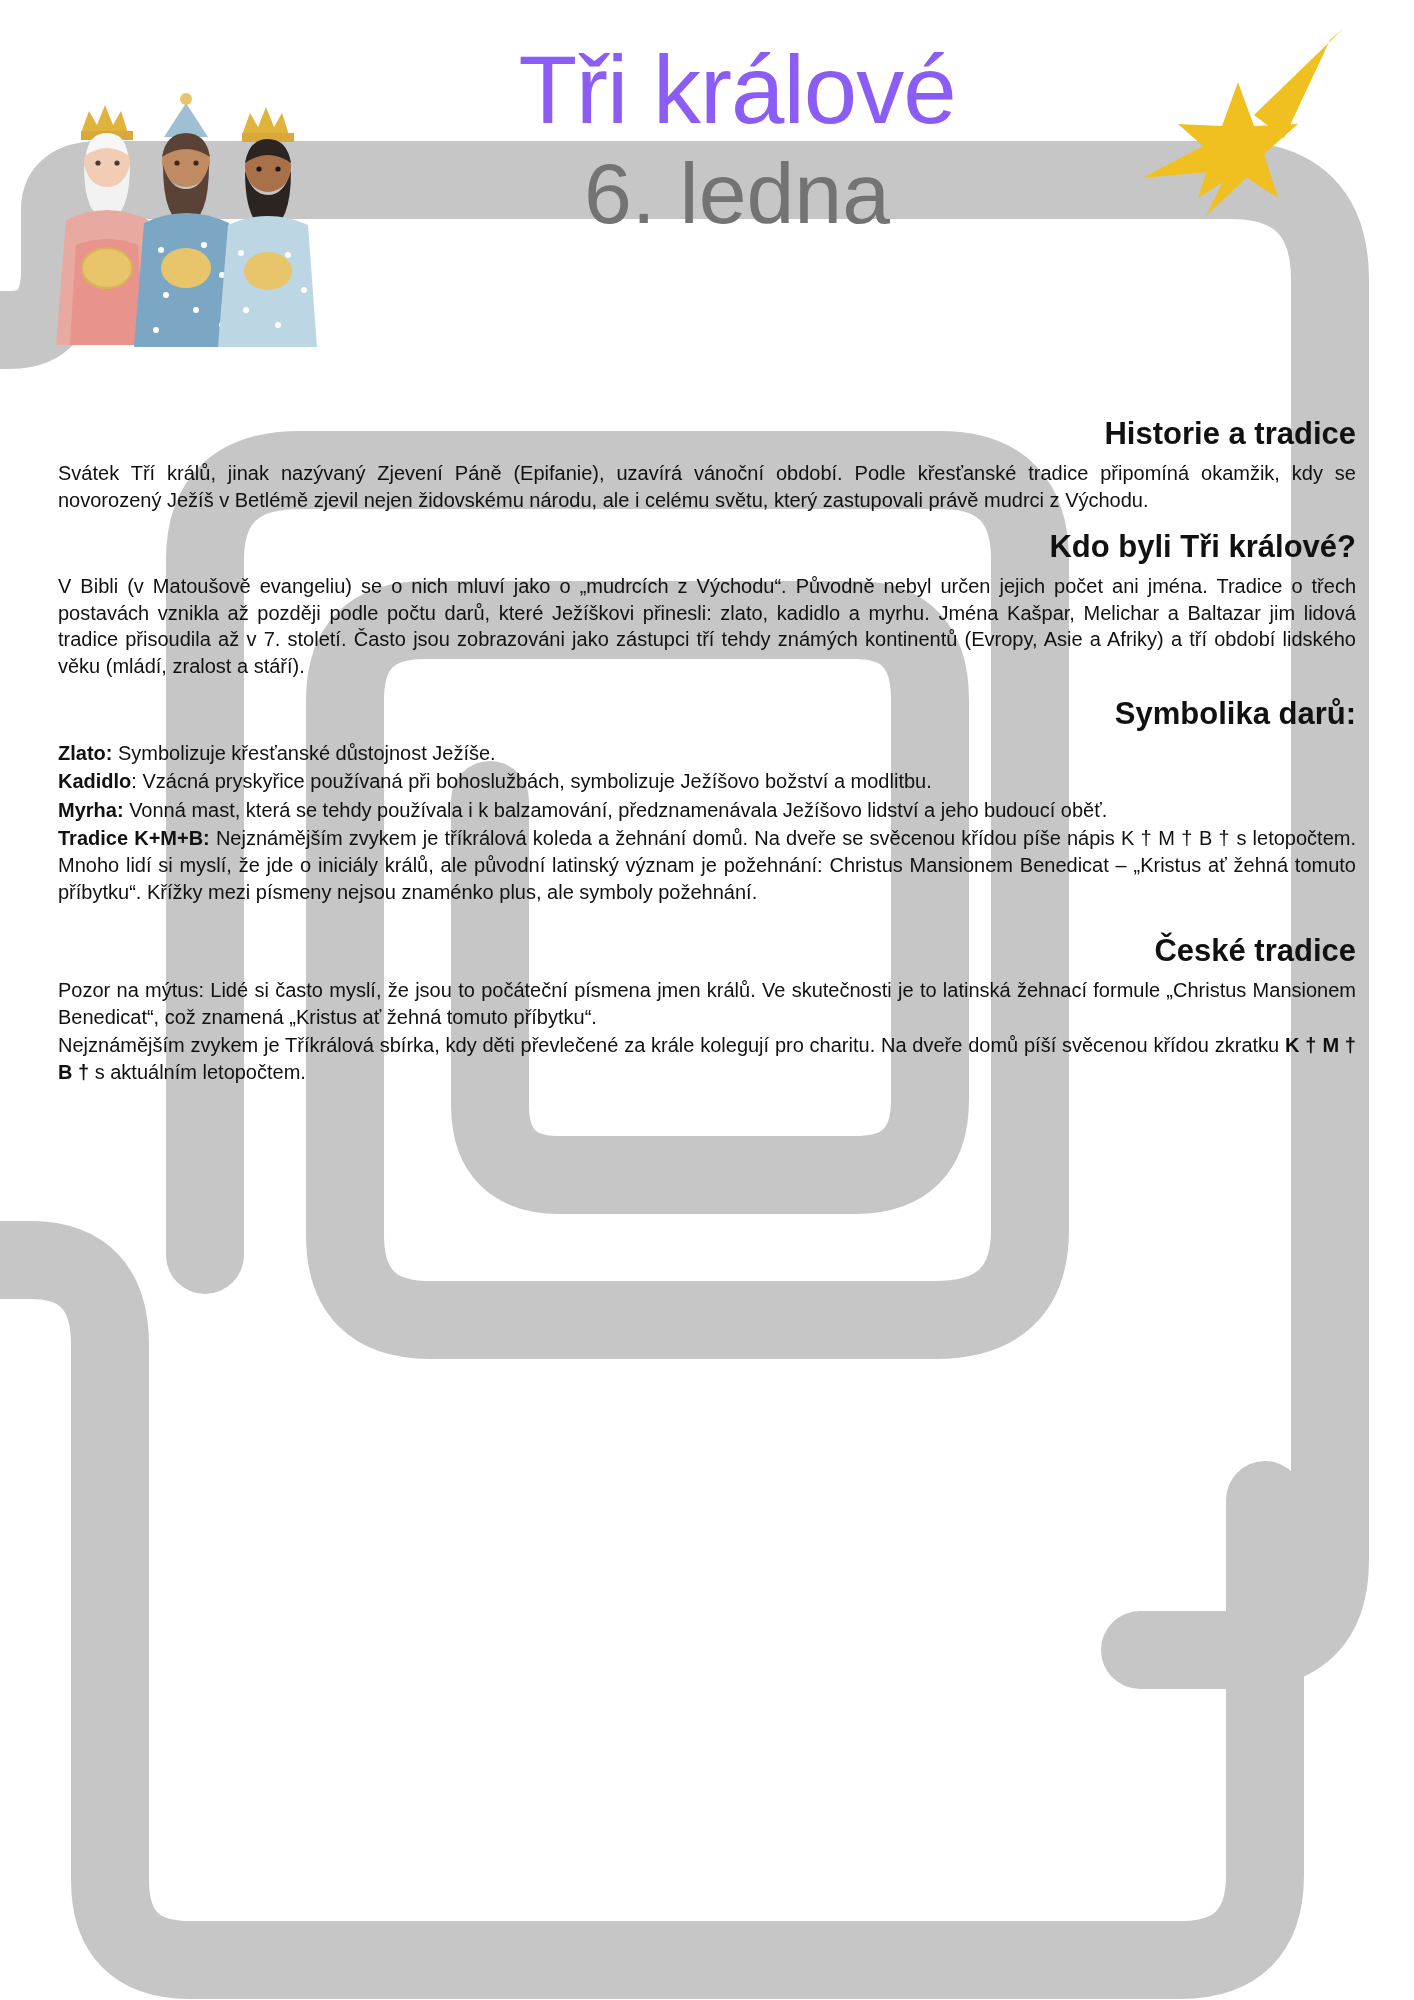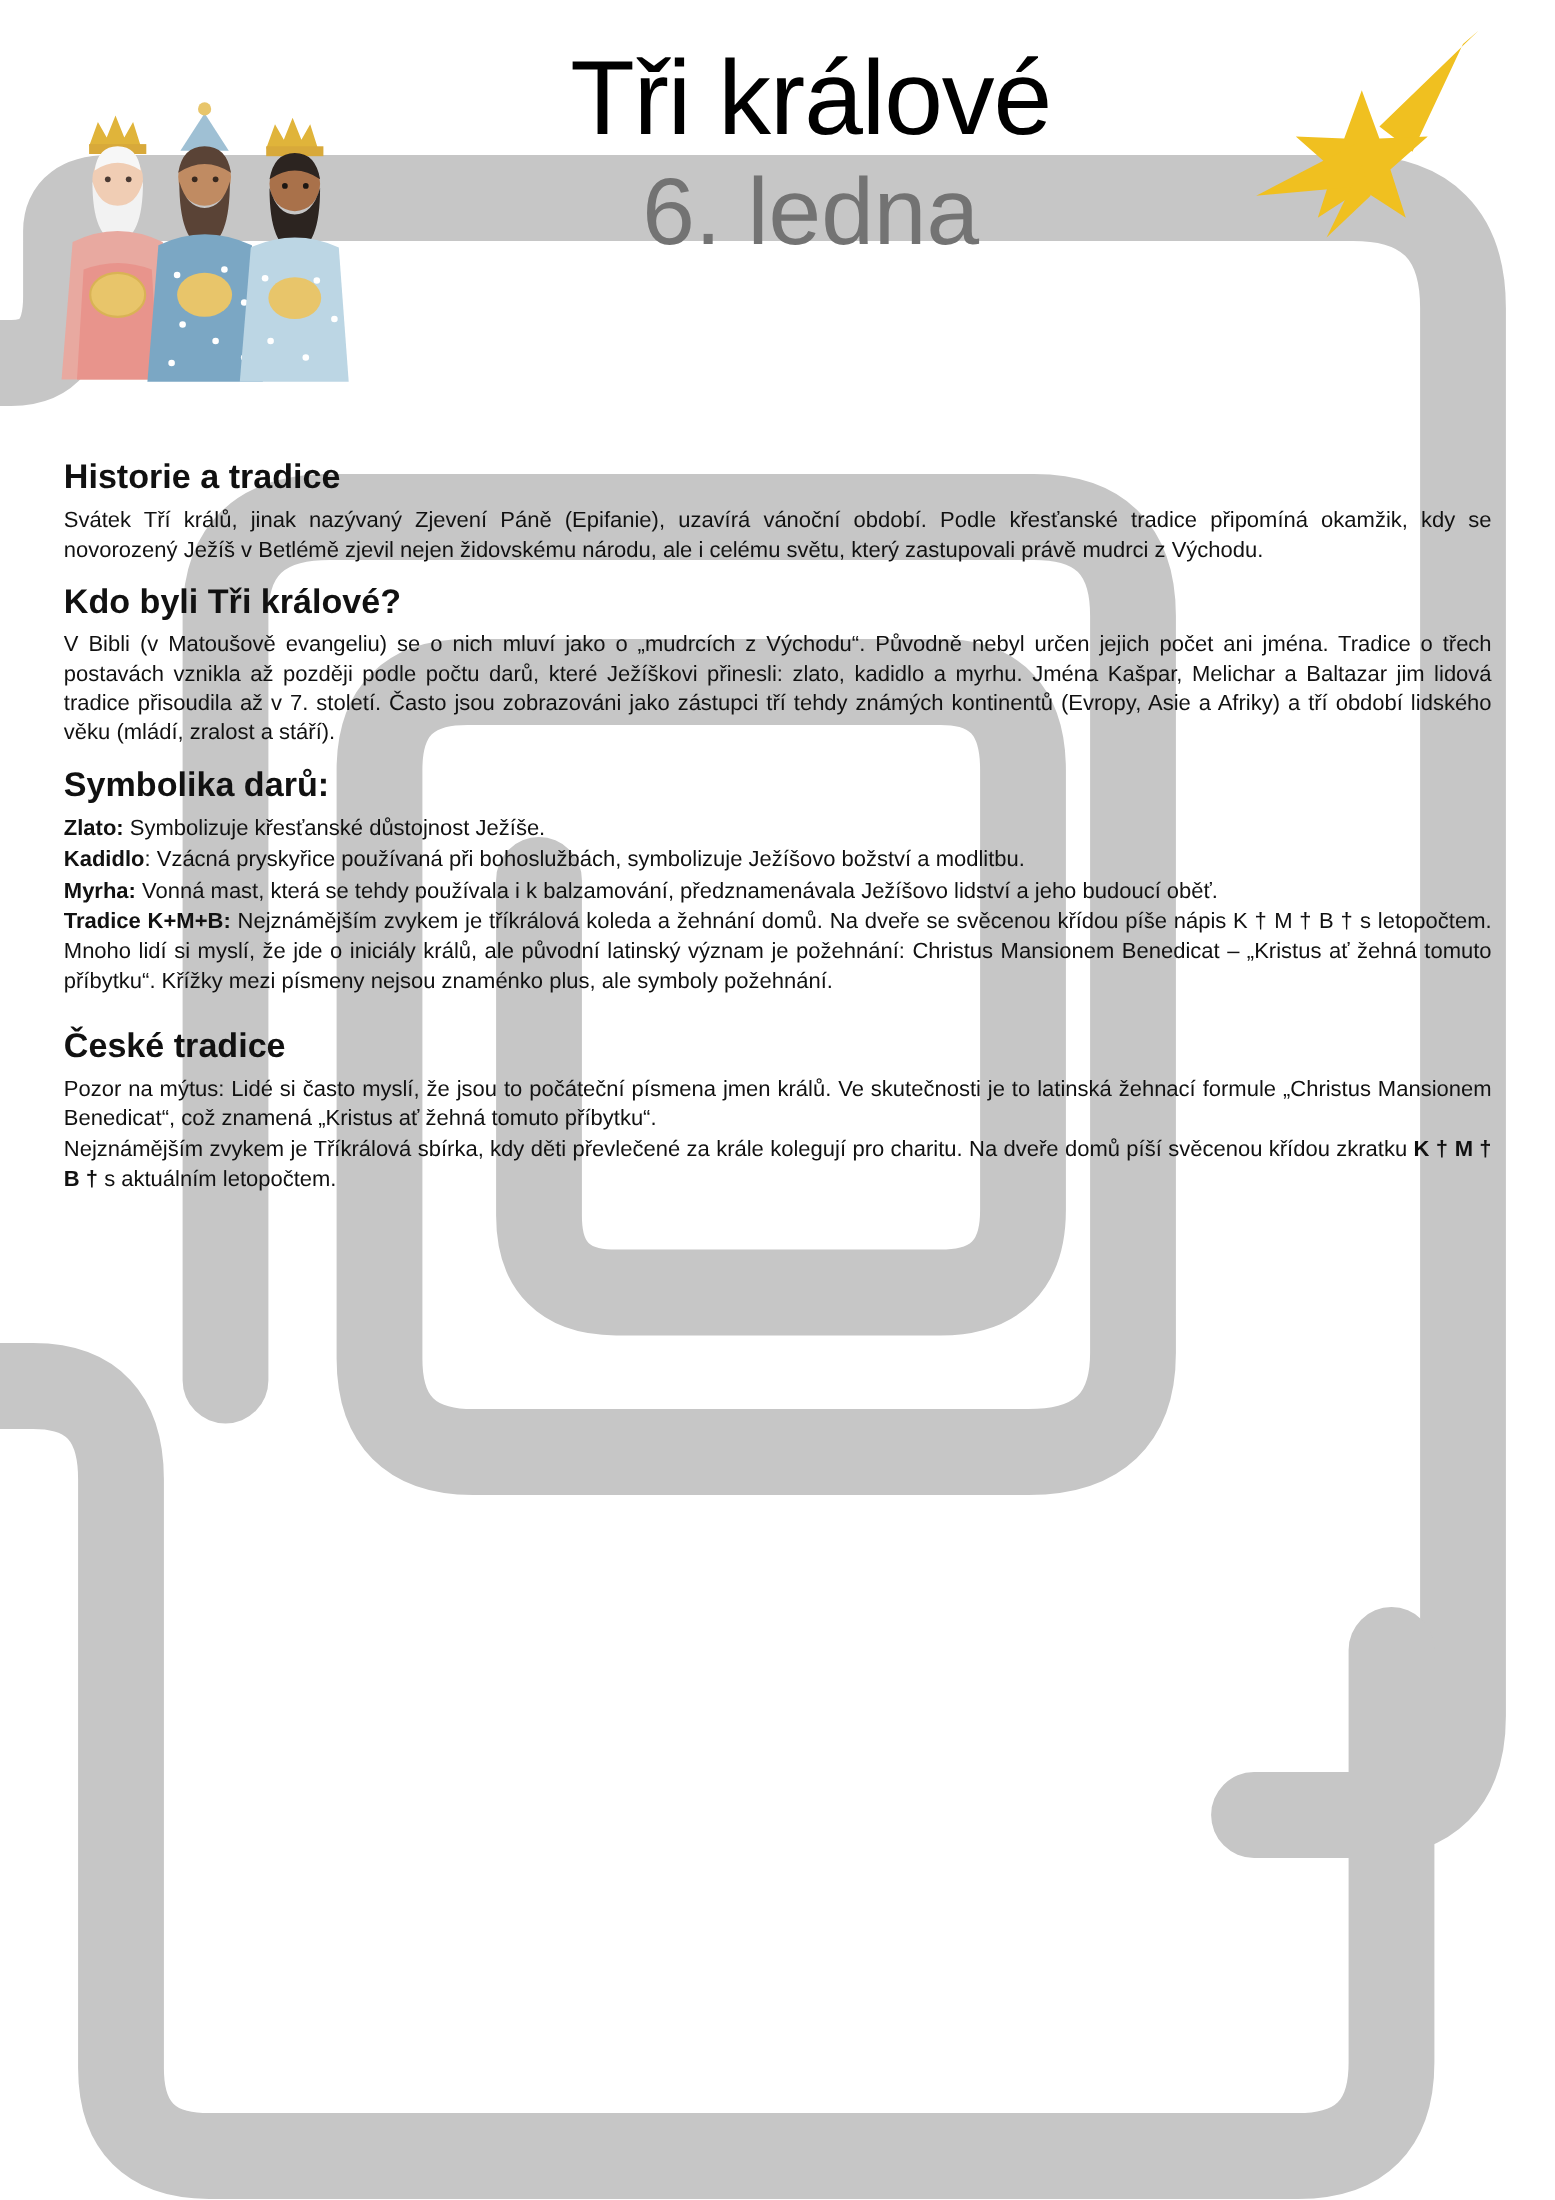--- a/index.html
+++ b/index.html
@@ -45,21 +45,21 @@
     top: 40px;
     text-align: center;
     padding-left: 60px;
   }
   .title-main {
     font-size: 96px;
     line-height: 1.04;
     font-weight: 400;
     letter-spacing: -1px;
     margin: 0;
-    color: #000000;
+    color: #8b5cf6;
   }
   .title-sub {
     font-size: 86px;
     line-height: 1.1;
     font-weight: 400;
     margin: 6px 0 0 0;
     color: #737373;
   }
 
   
@@ -80,21 +80,21 @@
     height: 210px;
   }
 
   
   .content {
     position: relative;
     padding: 0 58px 0 58px;
     box-sizing: border-box;
   }
   h2.section-title {
-    text-align: left;
+    text-align: right;
     font-size: 31px;
     font-weight: bold;
     margin: 16px 0 8px 0;
     color: #111;
   }
   p.body-text {
     font-size: 20px;
     line-height: 1.33;
     text-align: justify;
     margin: 0 0 2px 0;

